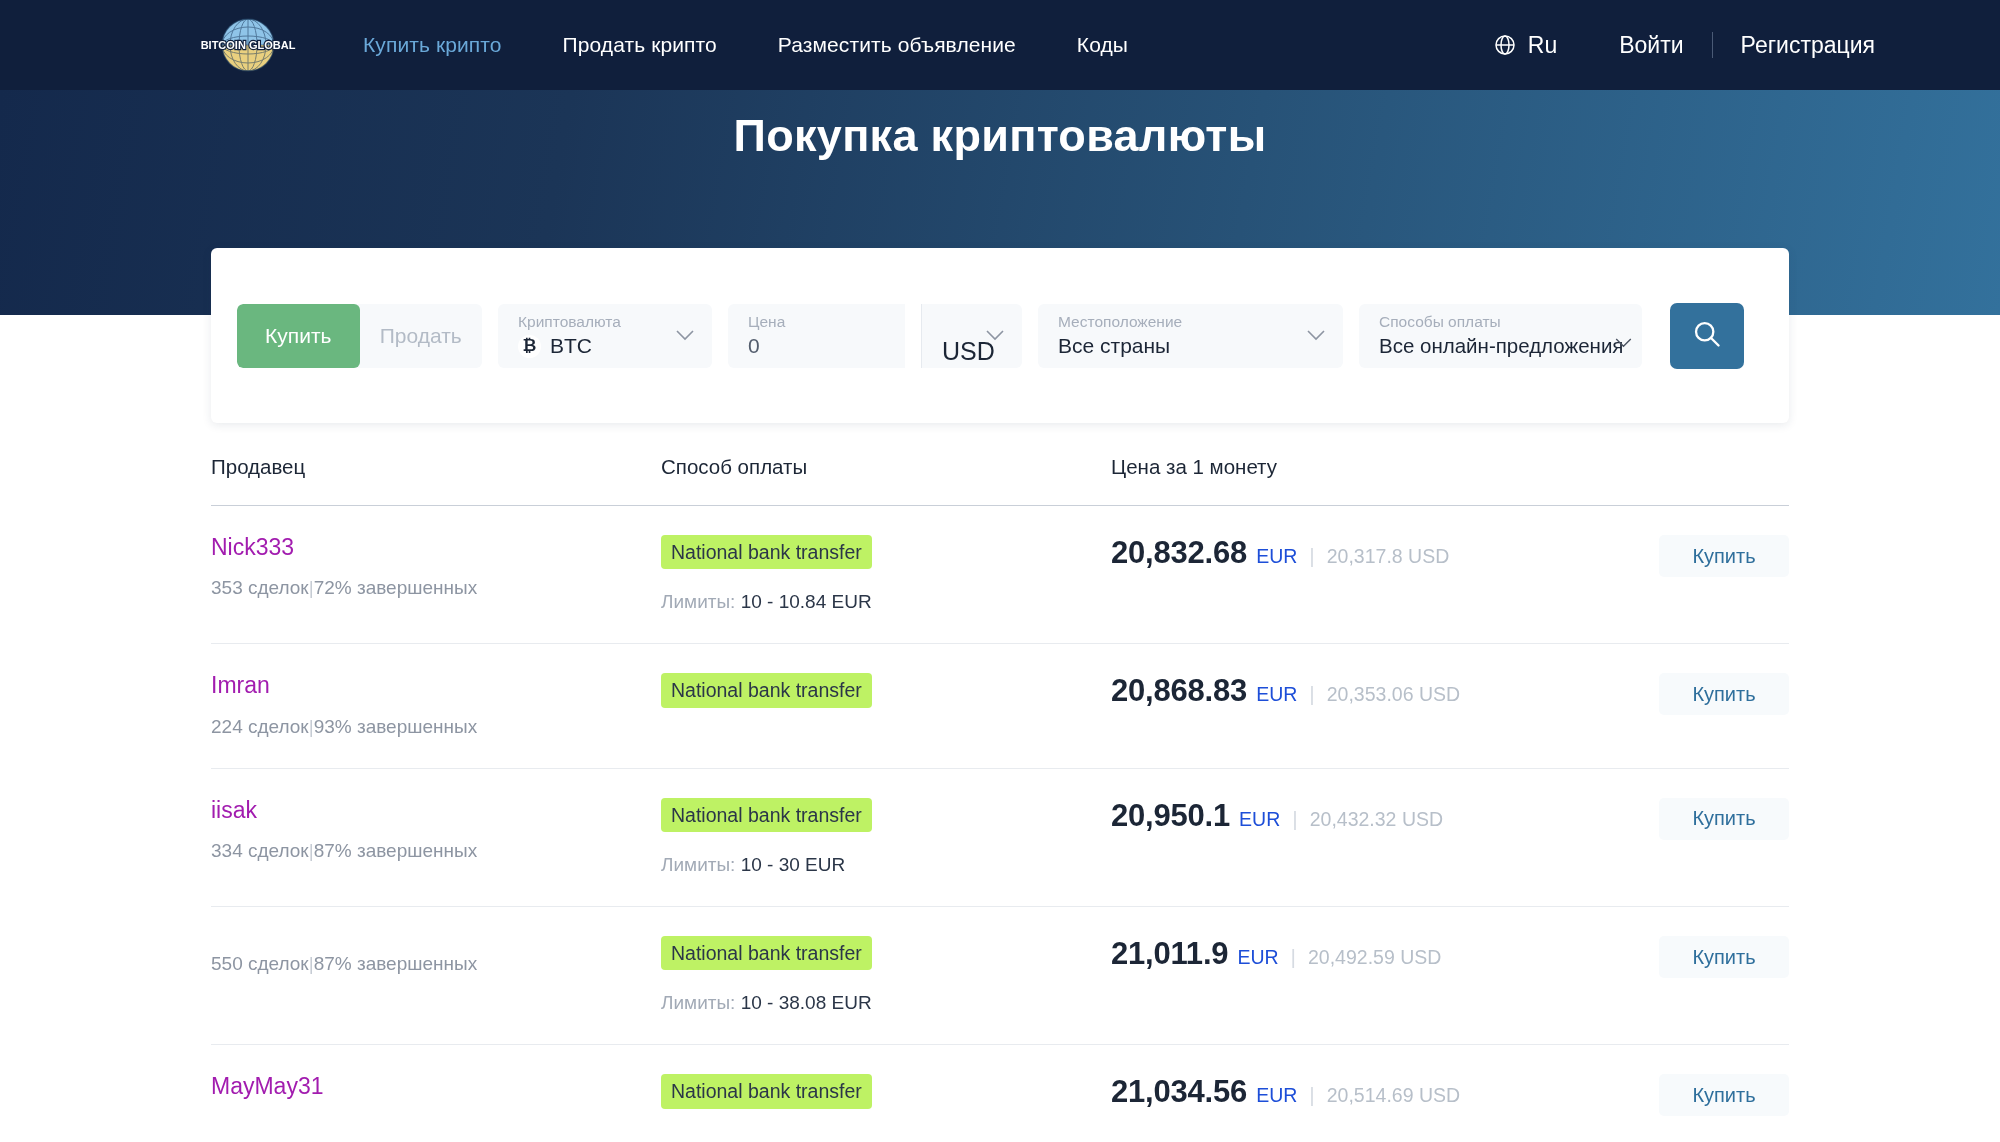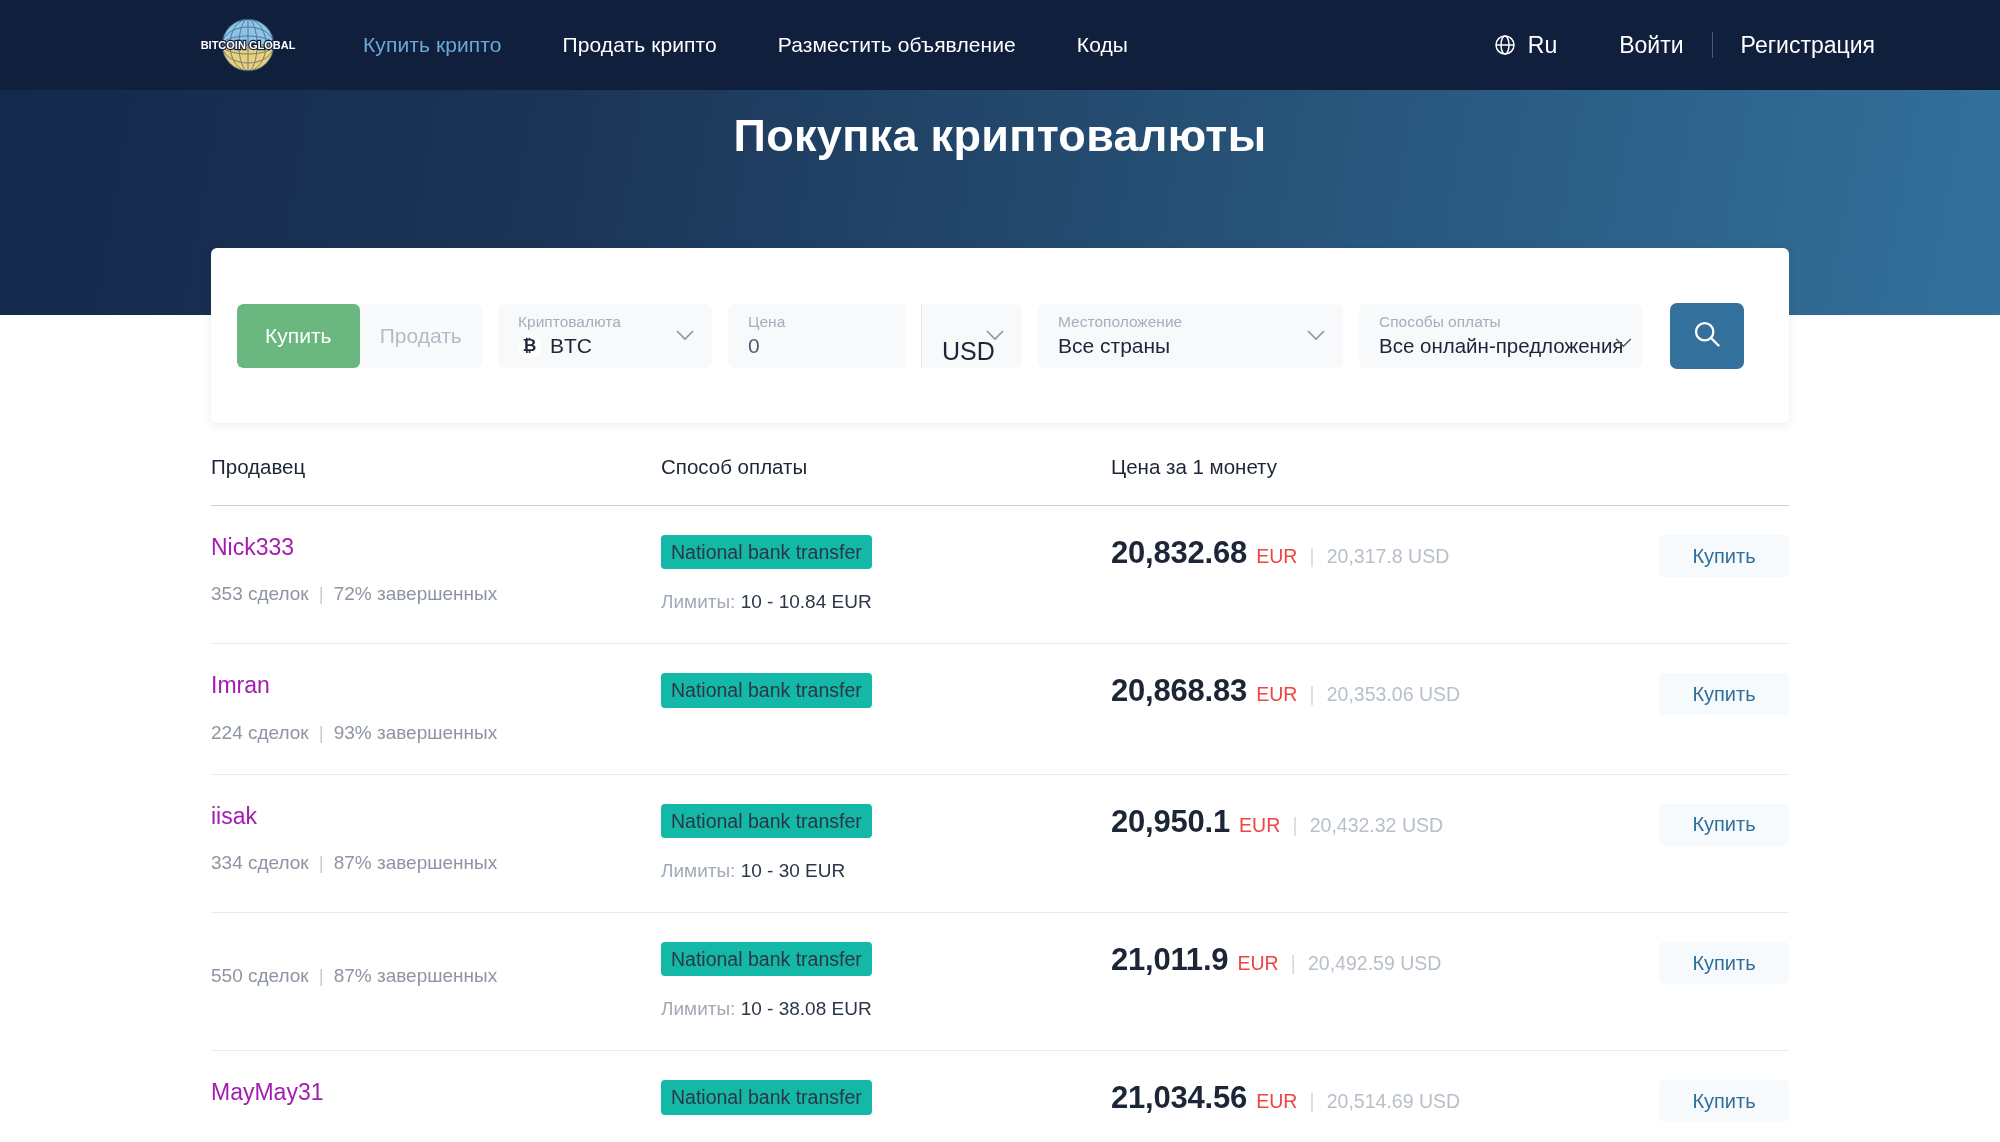--- a/index.html
+++ b/index.html
@@ -240,33 +240,32 @@
   .seller-name {
     font-size: 23px;
     color: #a21caf;
     display: flex;
     align-items: center;
     gap: 8px;
     line-height: 1.1;
     text-align: center;
   }
   .seller-stats {
-    margin-top: 23px;
+    margin-top: 17px;
     font-size: 19px;
     color: #8d95a2;
     display: flex;
     align-items: center;
-    gap: 10px;
     white-space: nowrap;
   }
   .stat-sep { color: #c6ccd4; }
 
   .pay-chip {
     display: inline-block;
-    background: #14b8a6;
+    background: #bef264;
     border-radius: 4px;
     padding: 5px 10px;
     font-size: 19.5px;
     color: #2b3648;
     line-height: 1.25;
   }
   .limits {
     margin-top: 22px;
     font-size: 19px;
     color: #2b3648;
@@ -279,21 +278,21 @@
     align-items: baseline;
     gap: 9px;
     white-space: nowrap;
   }
   .price-main {
     font-size: 31px;
     font-weight: bold;
     color: #1c2636;
     letter-spacing: -.2px;
   }
-  .price-cur { font-size: 19.5px; color: #ef4444; }
+  .price-cur { font-size: 19.5px; color: #1d4ed8; }
   .price-div { color: #d6dbe2; font-size: 21px; padding: 0 3px; }
   .price-alt { font-size: 19.5px; color: #b7bfc9; }
 
   .buy-btn {
     width: 130px;
     height: 42px;
     background: #f7fafc;
     border: 0;
     border-radius: 5px;
     color: #2f6f9c;

